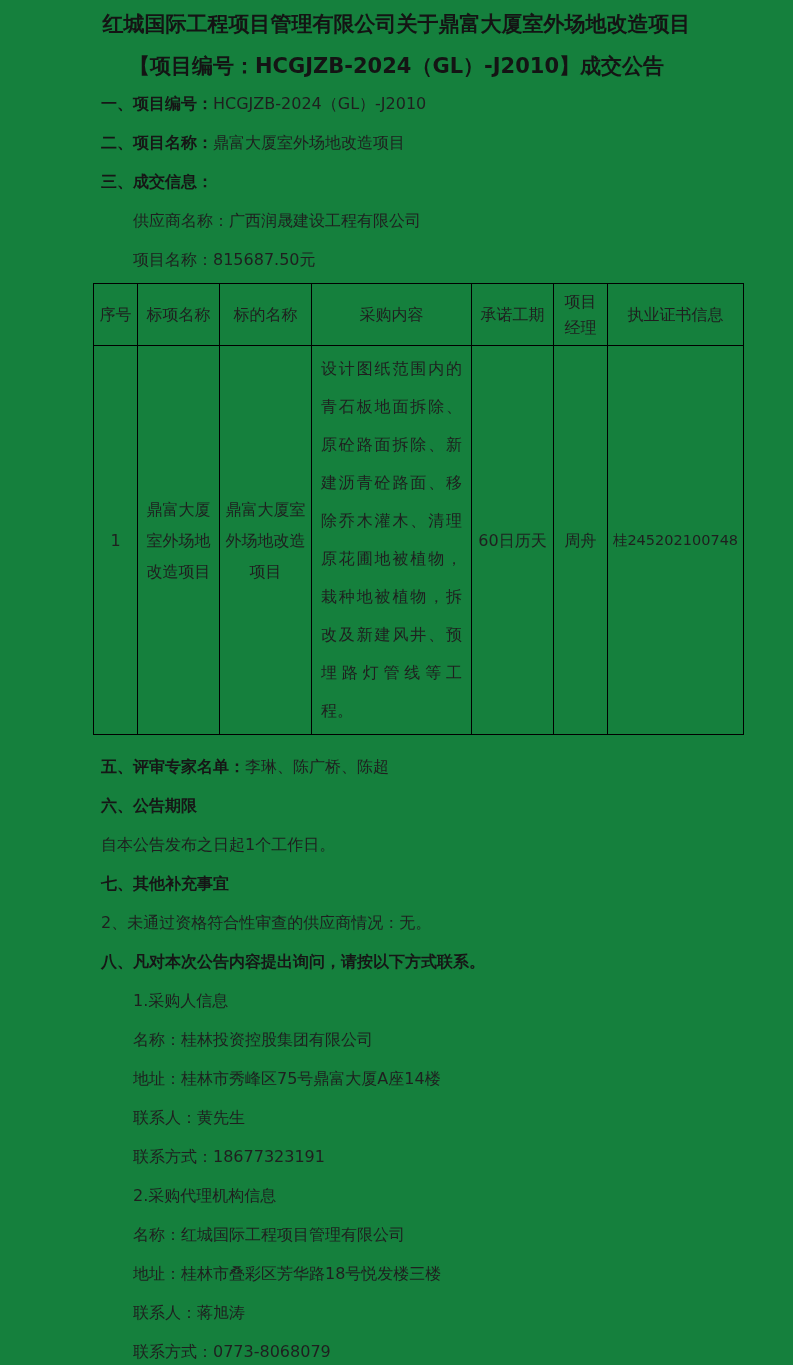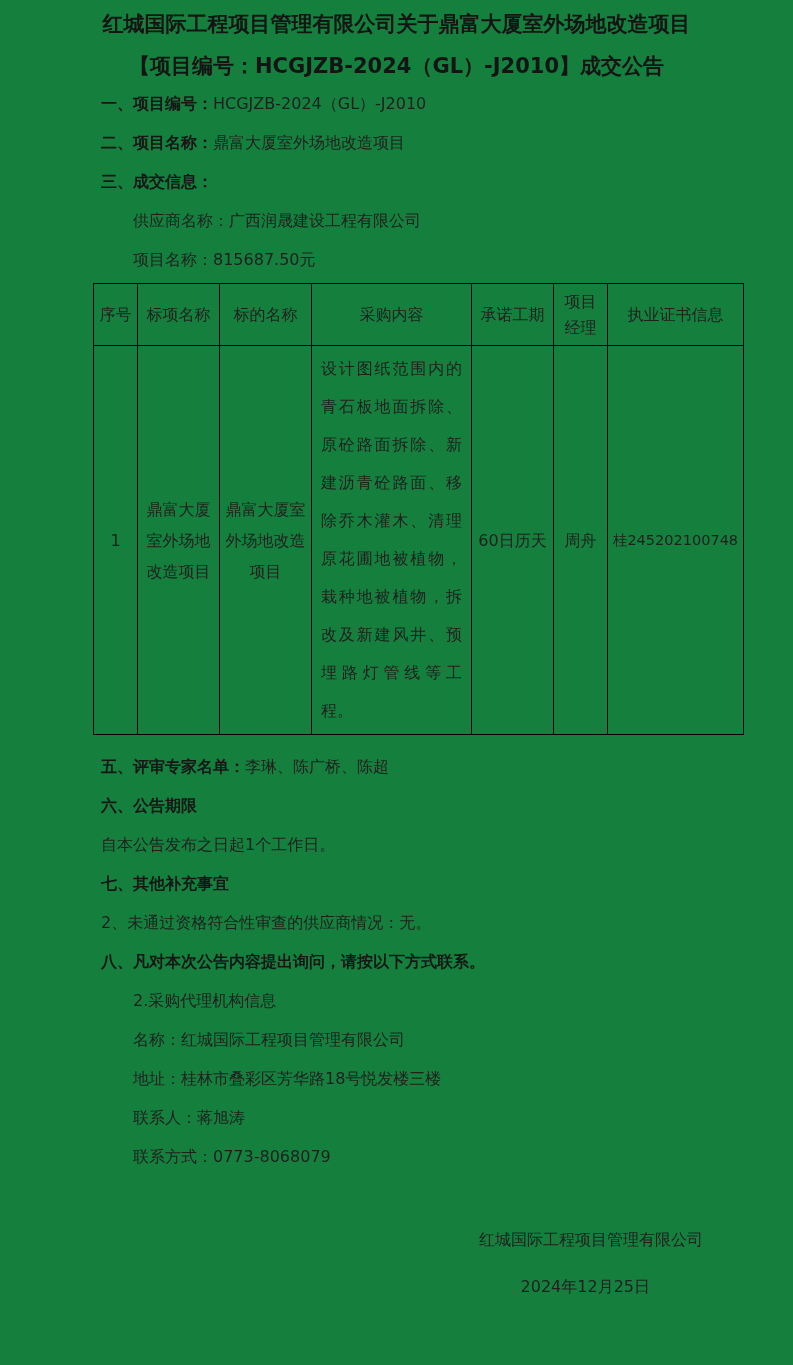--- a/index.html
+++ b/index.html
@@ -147,20 +147,27 @@
     <p><span class="b">五、评审专家名单：</span><span>李琳、陈广桥、陈超</span></p>
 
     <p class="b">六、公告期限</p>
     <p>自本公告发布之日起1个工作日。</p>
 
     <p class="b">七、其他补充事宜</p>
     <p>2、未通过资格符合性审查的供应商情况：无。</p>
 
     <p class="b">八、凡对本次公告内容提出询问，请按以下方式联系。</p>
 
+    <div class="indent">
+      <p>1.采购人信息</p>
+      <p>名称：桂林投资控股集团有限公司</p>
+      <p>地址：桂林市秀峰区75号鼎富大厦A座14楼</p>
+      <p>联系人：黄先生</p>
+      <p>联系方式：18677323191</p>
+    </div>
 
     <div class="indent">
       <p>2.采购代理机构信息</p>
       <p>名称：红城国际工程项目管理有限公司</p>
       <p>地址：桂林市叠彩区芳华路18号悦发楼三楼</p>
       <p>联系人：蒋旭涛</p>
       <p>联系方式：0773-8068079</p>
     </div>
 
   </div>

